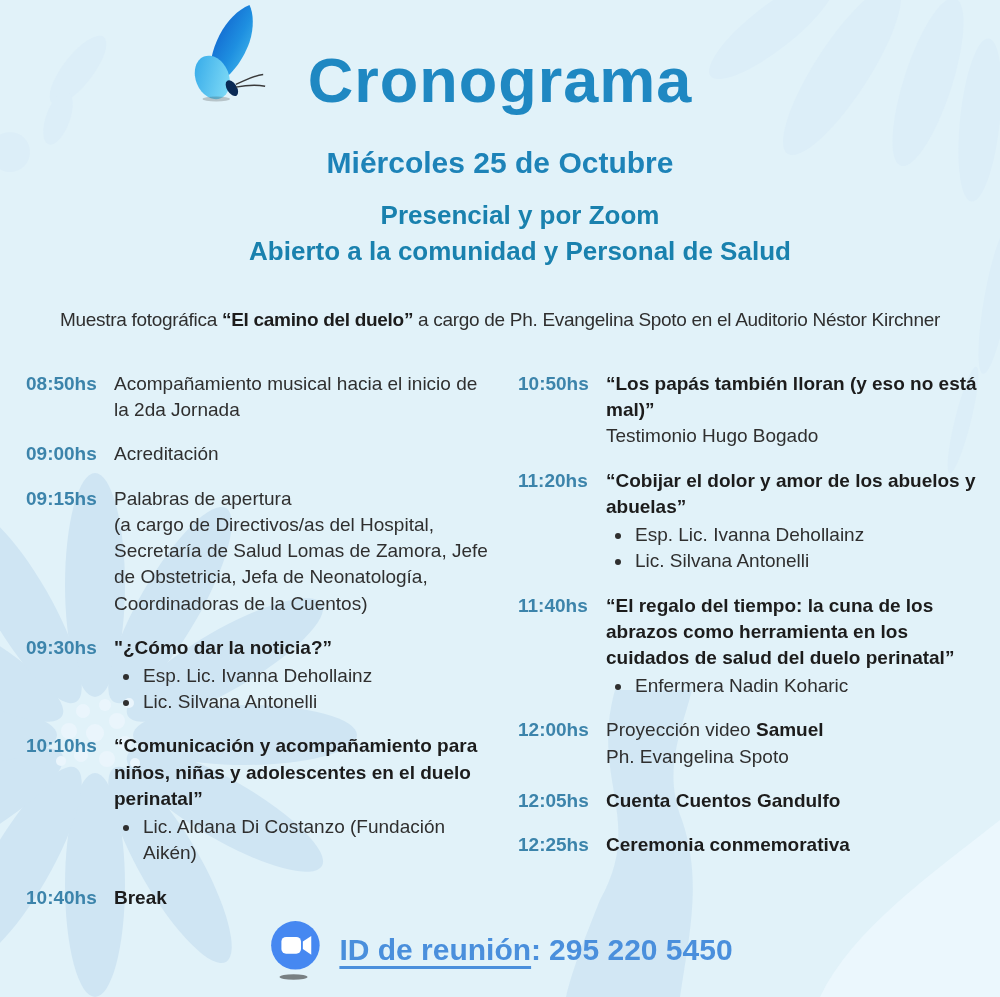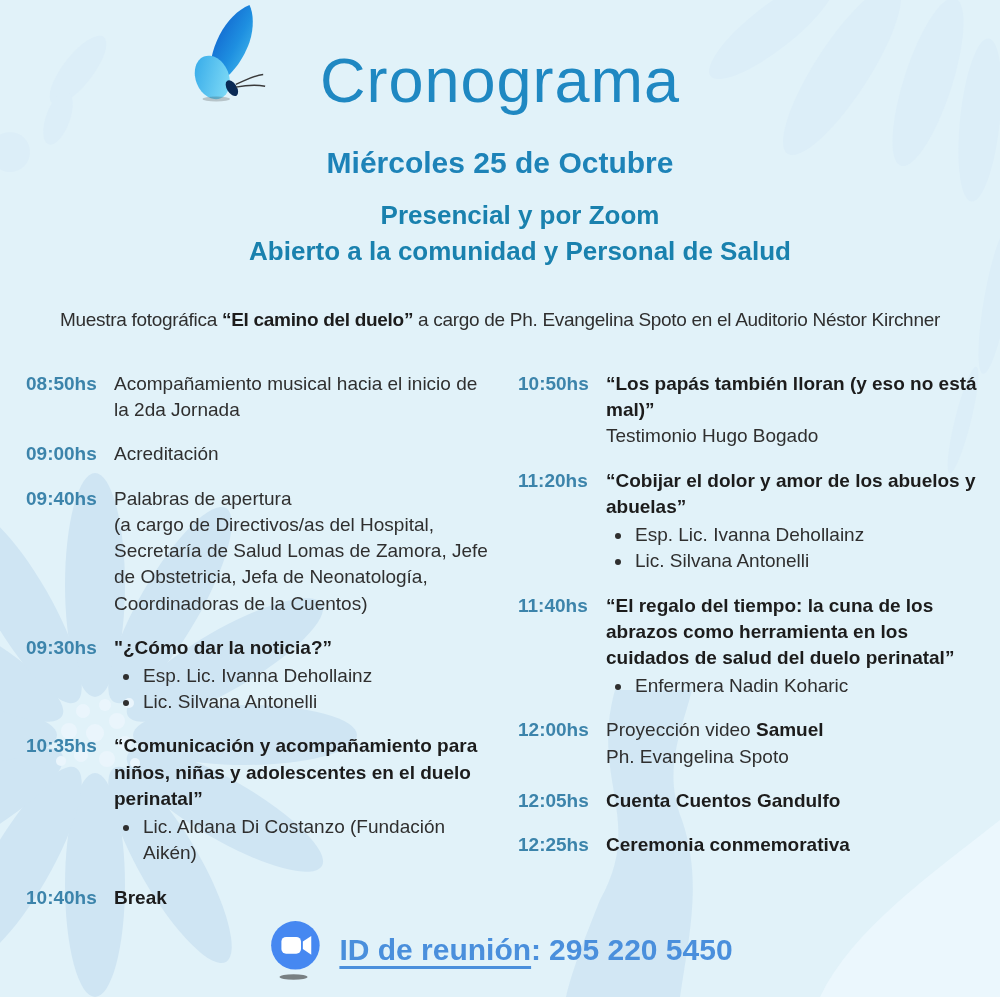--- a/index.html
+++ b/index.html
@@ -13,21 +13,21 @@
   body{
     font-family:"Liberation Sans","DejaVu Sans",sans-serif;
     background:var(--background);
     position:relative; overflow:hidden; color:var(--text-dark);
   }
   .decor{position:absolute;inset:0;z-index:0;}
   .page{position:relative;z-index:1;width:100%;height:100%;}
 
   .header{text-align:center;padding-top:44px;position:relative;}
   .butterfly{position:absolute;left:183px;top:2px;width:88px;height:100px;}
-  .page-title{font-size:63px;font-weight:400;color:var(--title-blue);letter-spacing:1px;}
+  .page-title{font-size:63px;font-weight:700;color:var(--title-blue);letter-spacing:1px;}
   .event-date{margin-top:30px;font-size:30px;font-weight:700;color:var(--date-blue);}
   .subtitle{font-size:26px;font-weight:700;color:var(--subtitle-blue);padding-left:40px;}
   .subtitle.first{margin-top:20px;}
   .subtitle.second{margin-top:5px;}
 
   .intro{margin-top:42px;text-align:center;font-size:19px;letter-spacing:-0.3px;
          white-space:nowrap;color:var(--text-dark);}
   .intro .b{font-weight:700;color:var(--bold-dark);}
 
   .schedule{display:flex;gap:28px;padding:0 18px 0 26px;margin-top:40px;}
@@ -143,38 +143,38 @@
             <div class="main"><span class="seg">Acompañamiento musical hacia el inicio de la 2da Jornada</span></div>
           </div>
         </div>
         <div class="event">
           <div class="time">09:00hs</div>
           <div class="content">
             <div class="main"><span class="seg">Acreditación</span></div>
           </div>
         </div>
         <div class="event">
-          <div class="time">09:40hs</div>
+          <div class="time">09:15hs</div>
           <div class="content">
             <div class="main"><span class="seg">Palabras de apertura</span></div>
             <div class="line">(a cargo de Directivos/as del Hospital, Secretaría de Salud Lomas de Zamora, Jefe de Obstetricia, Jefa de Neonatología, Coordinadoras de la Cuentos)</div>
           </div>
         </div>
         <div class="event">
           <div class="time">09:30hs</div>
           <div class="content">
             <div class="main"><span class="seg bold">"¿Cómo dar la noticia?”</span></div>
             <ul class="bullets">
               <li>Esp. Lic. Ivanna Dehollainz</li>
               <li>Lic. Silvana Antonelli</li>
             </ul>
           </div>
         </div>
         <div class="event">
-          <div class="time">10:35hs</div>
+          <div class="time">10:10hs</div>
           <div class="content">
             <div class="main"><span class="seg bold">“Comunicación y acompañamiento para niños, niñas y adolescentes en el duelo perinatal”</span></div>
             <ul class="bullets">
               <li>Lic. Aldana Di Costanzo (Fundación Aikén)</li>
             </ul>
           </div>
         </div>
         <div class="event">
           <div class="time">10:40hs</div>
           <div class="content">

